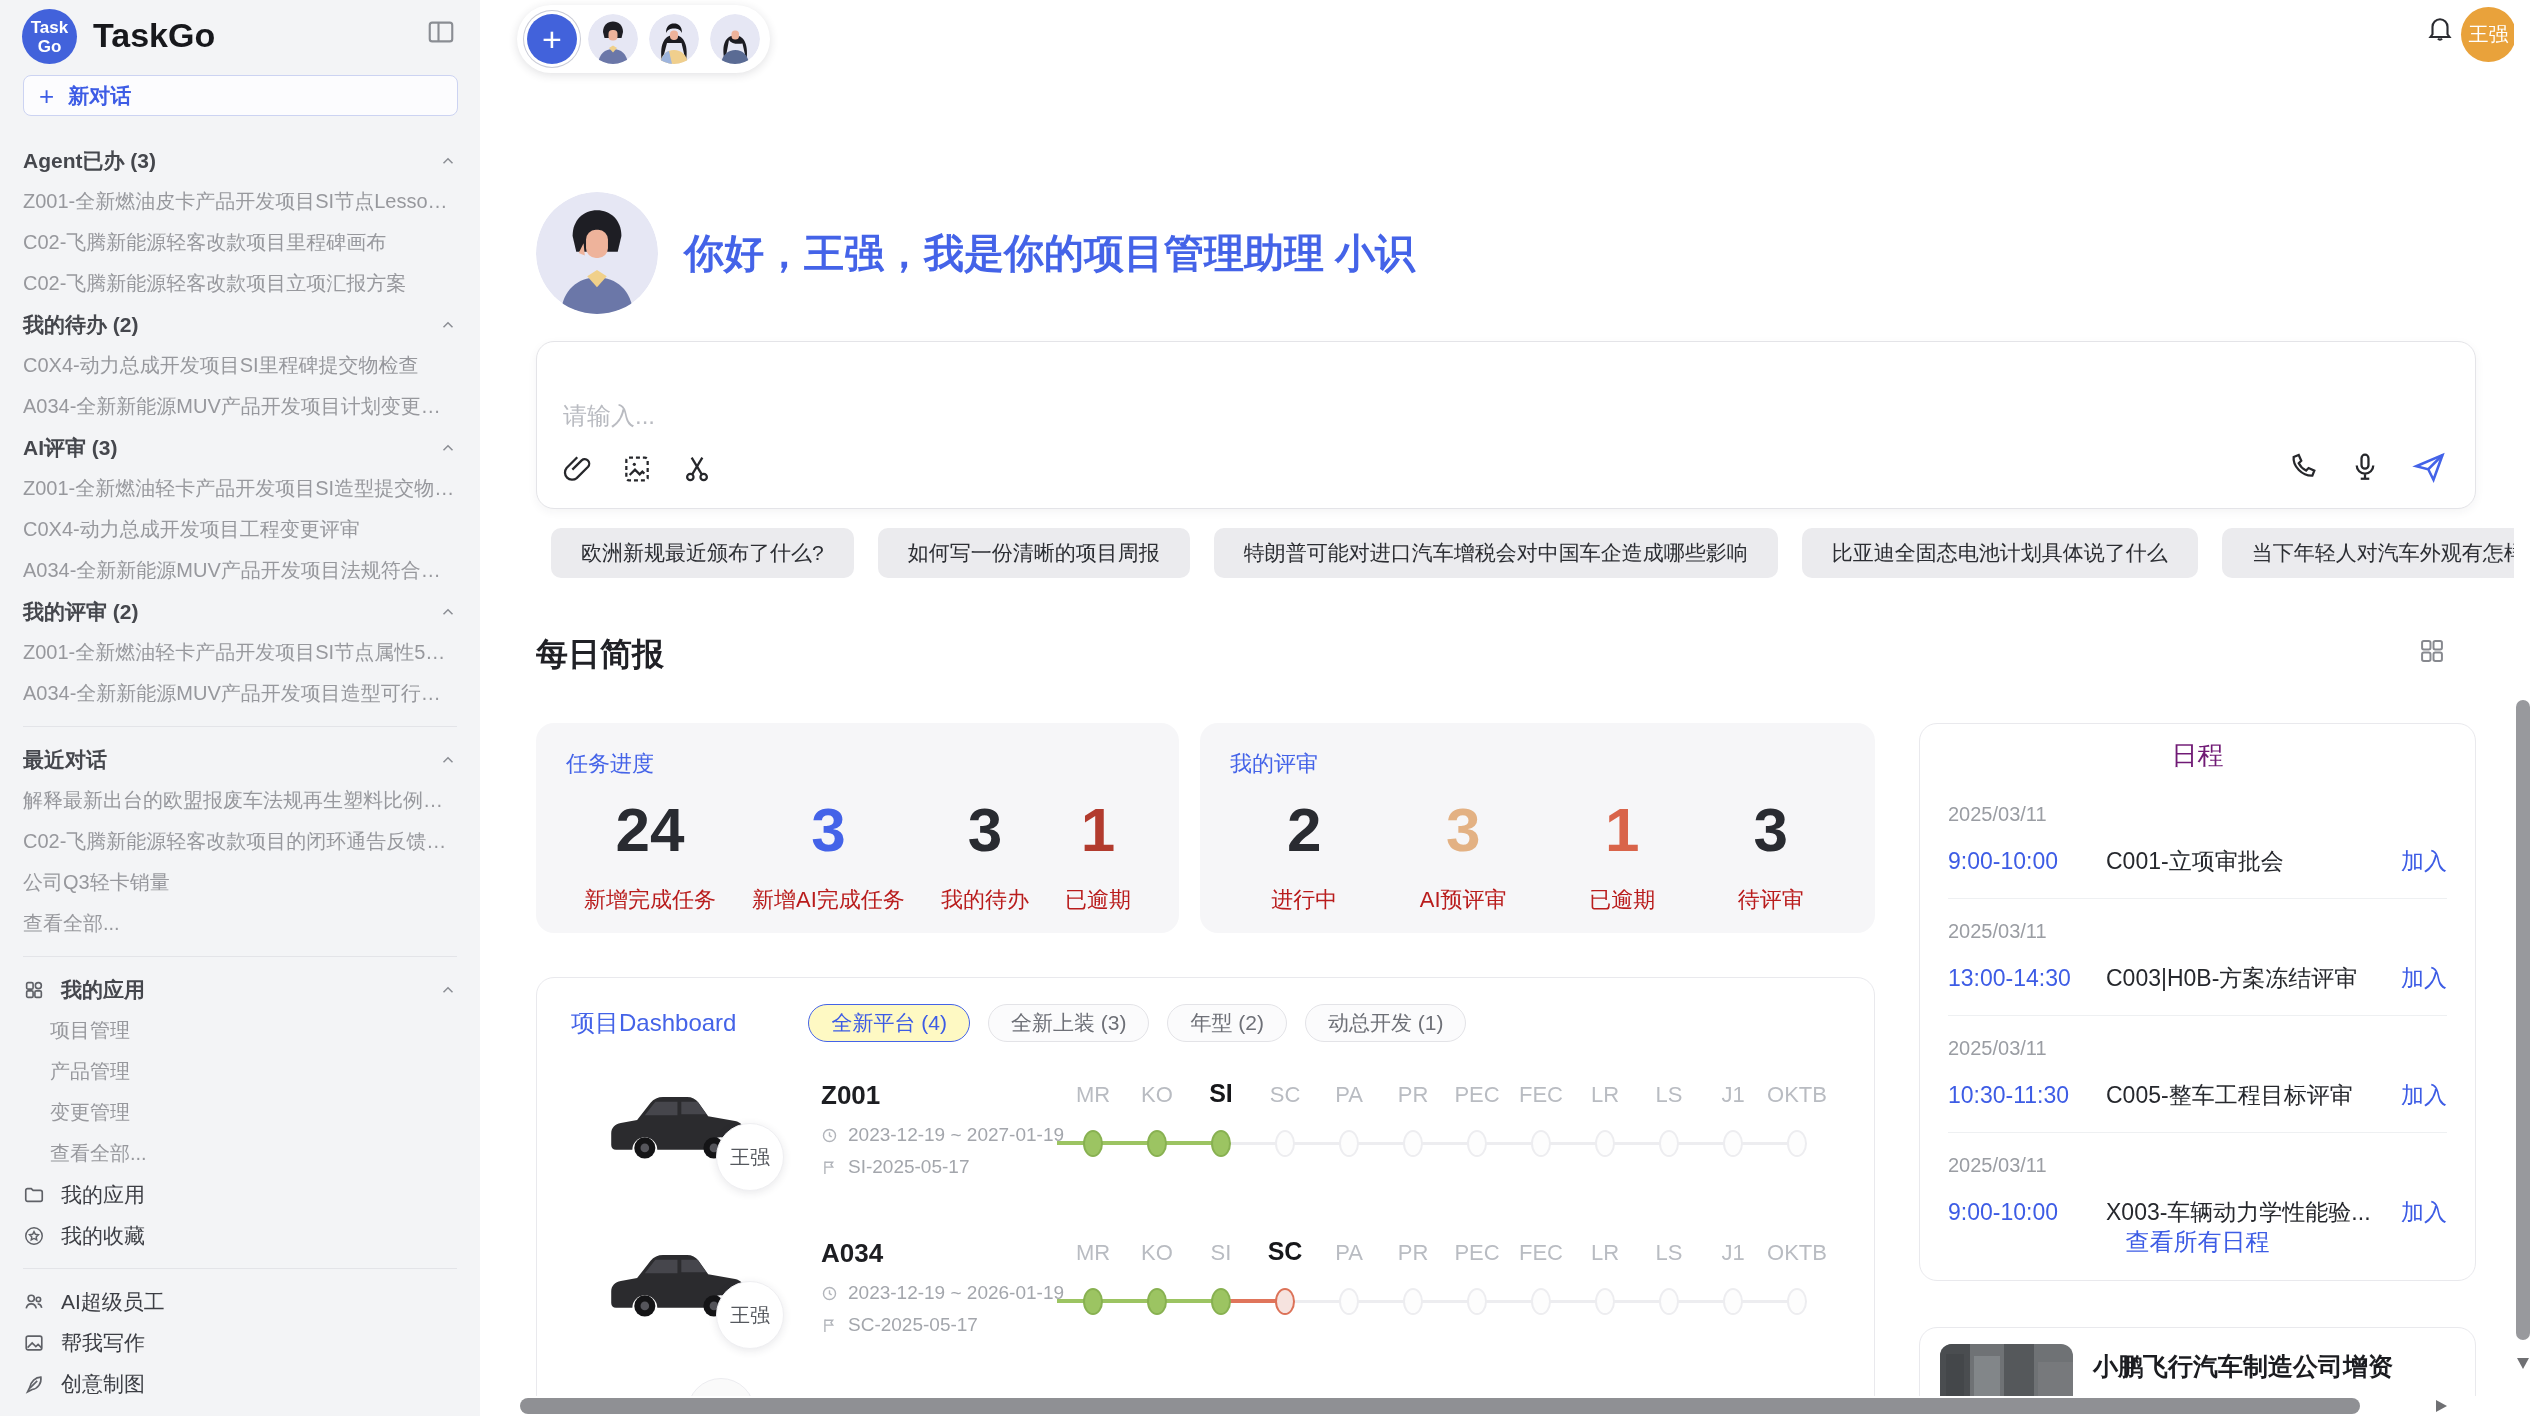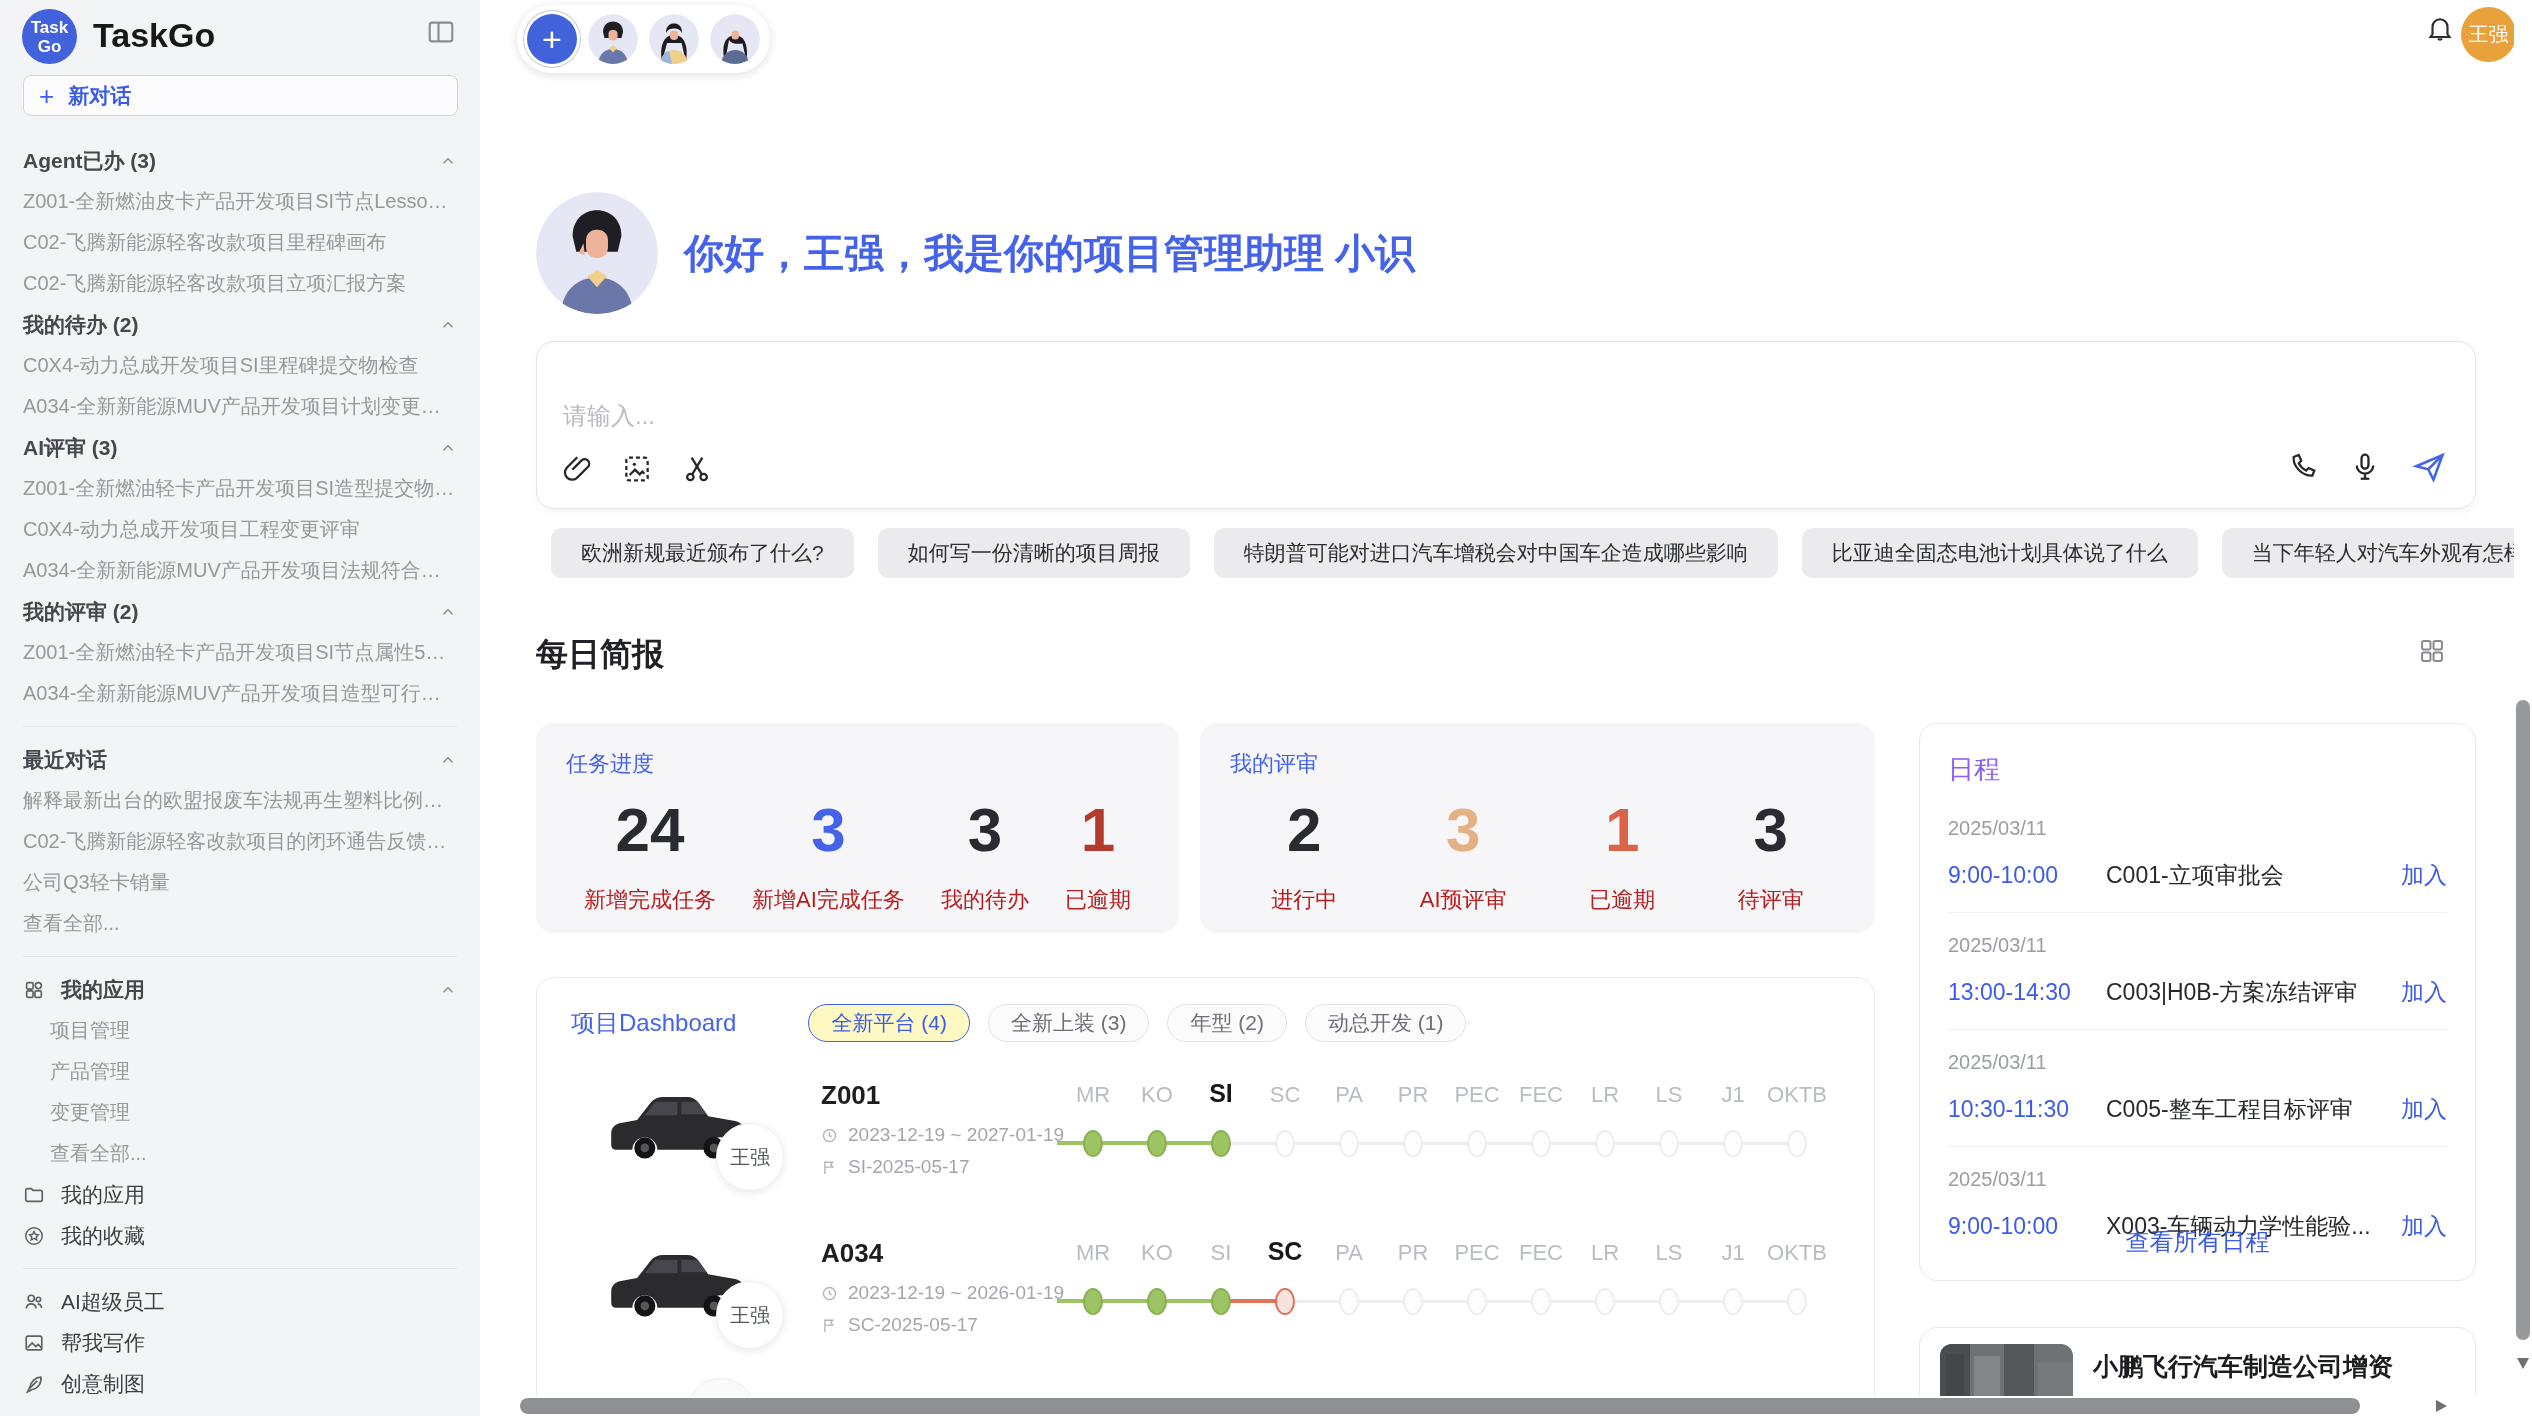--- a/index.html
+++ b/index.html
@@ -110,21 +110,21 @@
   .tl-label.cur { color:#16171a; font-weight:700; font-size:25px; top:7px; }
   .tl-node { position:absolute; top:58px; left:-10px; width:20px; height:27px; border-radius:50%; background:#fdfdfd;
              border:2px solid #ededf0; }
   .tl-node.done { background:#9cc462; border-color:#88b151; }
   .tl-node.over { background:#f6e3df; border-color:#dc7258; }
   .row3-hint { position:absolute; left:150px; top:400px; width:68px; height:68px; border-radius:50%;
                background:#fafafa; border:1px solid #ececf0; }
 
   .sched-card { position:relative; height:558px; background:#fff; border:1px solid #e9e9ed; border-radius:18px;
                 padding:0 28px; overflow:hidden; }
-  .sched-title { text-align:left; font-size:26px; color:#8b5cf6; margin-top:28px; }
+  .sched-title { text-align:center; font-size:26px; color:#701a75; margin-top:14px; }
   .s-items { margin-top:30px; }
   .s-date { font-size:20px; color:#9a9da3; }
   .s-row { display:flex; align-items:center; margin-top:20px; }
   .s-time { width:158px; font-size:23px; color:#3d5ce5; }
   .s-title { flex:1; font-size:23px; color:#26282d; white-space:nowrap; overflow:hidden; }
   .s-join { font-size:23px; color:#3d5ce5; background:none; border:none; }
   .s-div { border:none; border-top:1px solid #eef0f2; margin:21px 0; }
   .sched-foot { position:absolute; left:0; right:0; bottom:22px; text-align:center; font-size:24px;
                 color:#3d5ce5; background:none; border:none; width:100%; }
 

